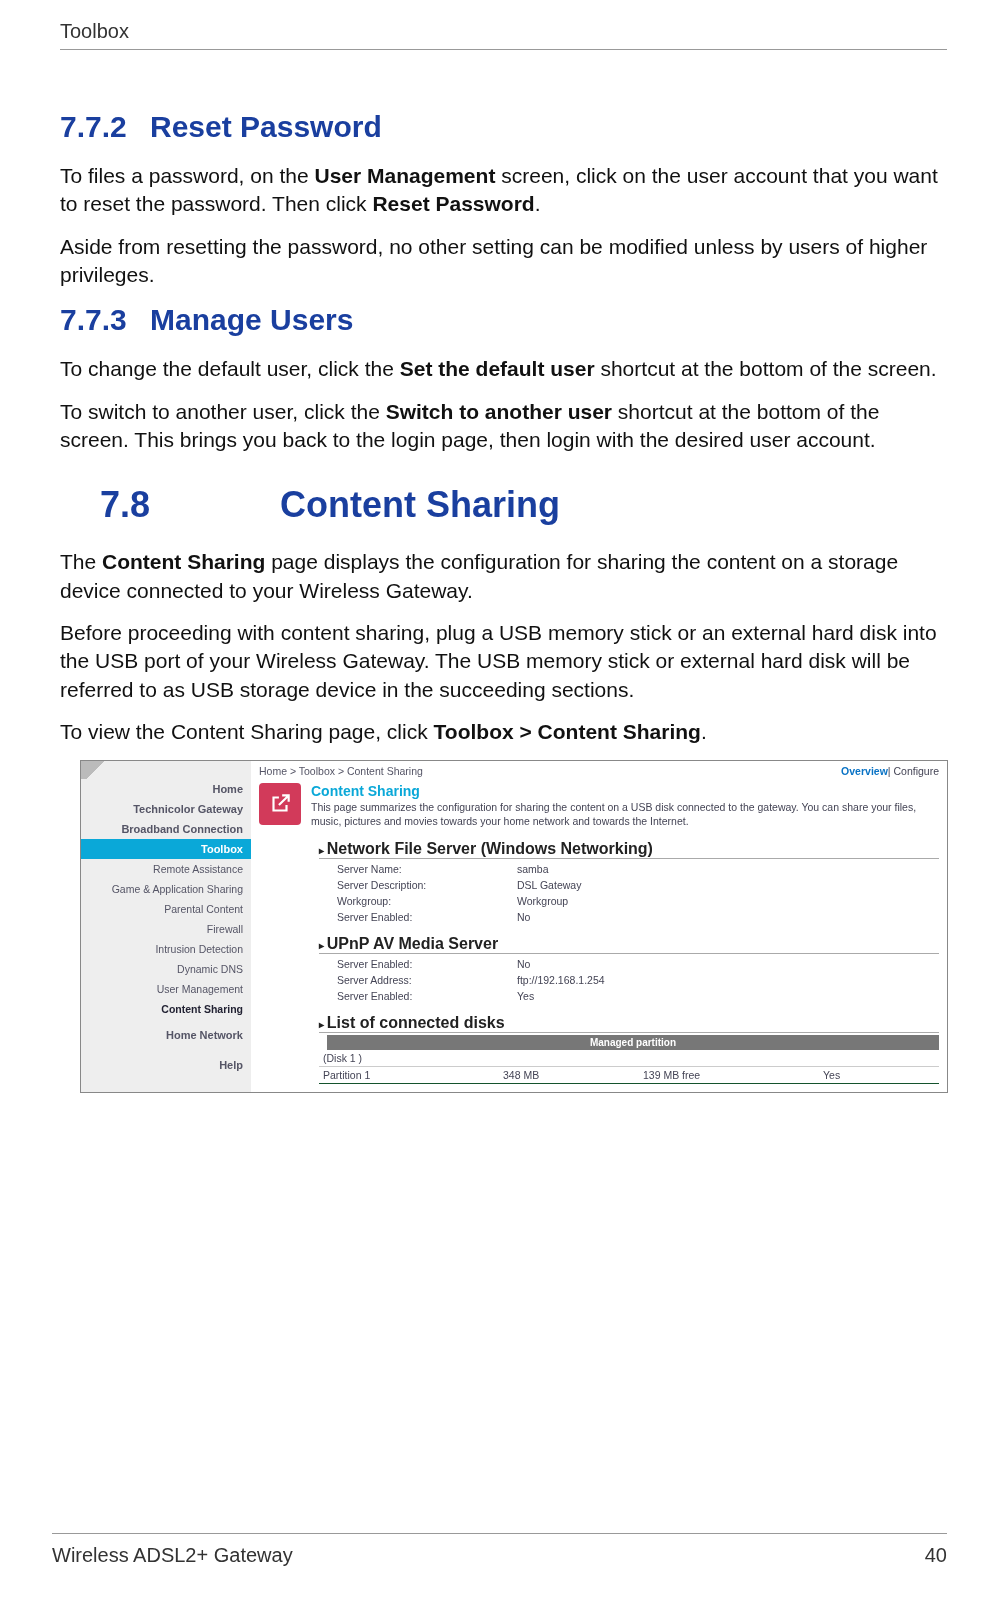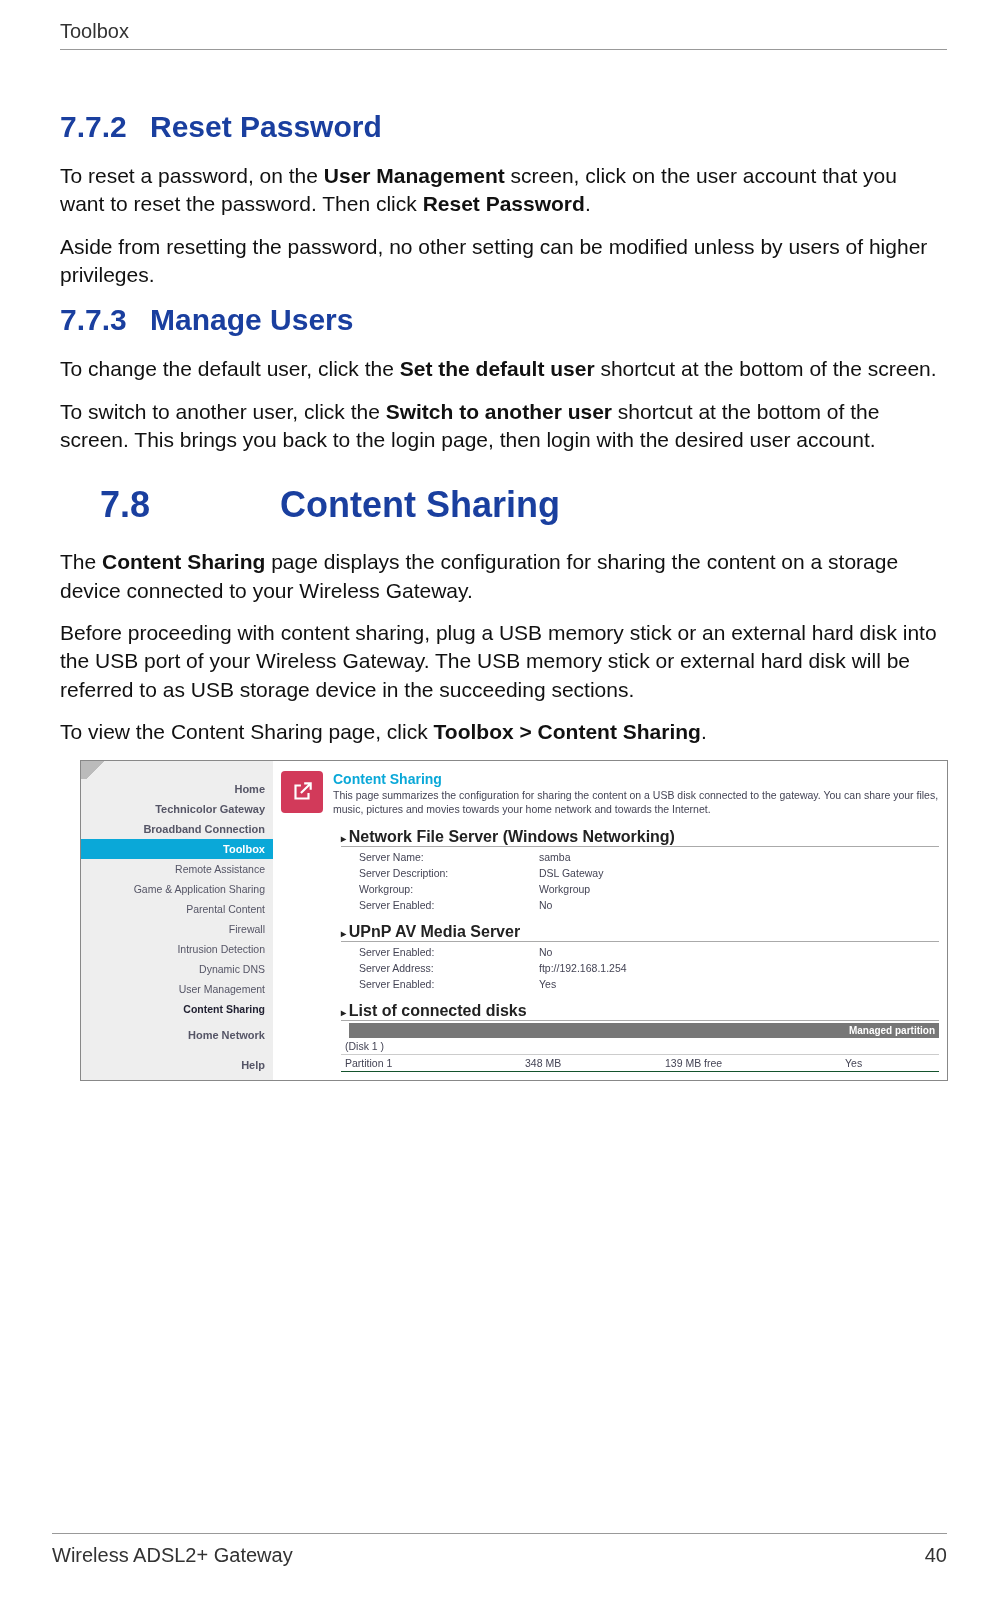--- a/index.html
+++ b/index.html
@@ -45,21 +45,21 @@
     border: 1px solid #888;
     margin: 10px 0 0 20px;
     width: 868px;
     background: #fff;
     font-family: Verdana, Arial, sans-serif;
     font-size: 11px;
     color: #333;
     display: flex;
   }
   .ss-sidebar {
-    width: 192px;
+    width: 170px;
     background: #eee;
     position: relative;
     padding-top: 0;
   }
   .ss-notch {
     height: 18px;
     background: linear-gradient(135deg, #bbb 0, #bbb 50%, #eee 50%, #eee 100%) no-repeat;
     background-size: 30px 18px;
   }
   .ss-side-item {
@@ -117,21 +117,21 @@
   }
   .ss-section::before{content:"▸ ";font-size:10px;}
   .kv {
     display:flex;margin-left:78px;font-size:10.5px;color:#445;padding:2px 0;
   }
   .kv .k{width:180px;}
   .disk-table{
     margin:2px 0 0 60px;
   }
   .disk-head{
-    background:#777;color:#fff;font-size:10px;padding:2px 4px;text-align:right;margin-left:8px;
+    background:#777;color:#fff;font-size:10px;padding:2px 4px;text-align:center;margin-left:8px;
   }
   .disk-head b{font-weight:bold;}
   .disk-row{
     display:flex;font-size:10.5px;color:#445;border-bottom:1px solid #14532d;padding:2px 4px;
   }
   .disk-row .c1{width:180px;}
   .disk-row .c2{width:140px;}
   .disk-row .c3{width:180px;}
   .disk-group{
     font-size:10.5px;color:#445;padding:2px 4px;border-bottom:1px solid #ccc;
@@ -147,21 +147,21 @@
 </style>
 </head>
 <body>
 
 <div class="page-header">Toolbox</div>
 
 <div class="h3">
   <span class="num">7.7.2</span><span>Reset Password</span>
 </div>
 <p class="body">
-  <span>To reset a password, on the </span><span class="bold">User Management</span><span> screen, click on the user account that you want to reset the password. Then click </span><span class="bold">Reset Password</span><span>.</span>
+  <span>To files a password, on the </span><span class="bold">User Management</span><span> screen, click on the user account that you want to reset the password. Then click </span><span class="bold">Reset Password</span><span>.</span>
 </p>
 <p class="body">Aside from resetting the password, no other setting can be modified unless by users of higher privileges.</p>
 
 <div class="h3">
   <span class="num">7.7.3</span><span>Manage Users</span>
 </div>
 <p class="body">
   <span>To change the default user, click the </span><span class="bold">Set the default user</span><span> shortcut at the bottom of the screen.</span>
 </p>
 <p class="body">
@@ -191,20 +191,25 @@
     <div class="ss-side-item ss-side-sub">Parental Content</div>
     <div class="ss-side-item ss-side-sub">Firewall</div>
     <div class="ss-side-item ss-side-sub">Intrusion Detection</div>
     <div class="ss-side-item ss-side-sub">Dynamic DNS</div>
     <div class="ss-side-item ss-side-sub">User Management</div>
     <div class="ss-side-item ss-side-sub ss-side-bold">Content Sharing</div>
     <div class="ss-side-item ss-side-cat" style="margin-top:6px">Home Network</div>
     <div class="ss-side-item ss-side-cat" style="margin-top:10px">Help</div>
   </div>
   <div class="ss-main">
+    <div class="ss-crumb">
+      <span>Home &gt; Toolbox &gt; Content Sharing</span>
+      <span class="cfg"> | Configure</span>
+      <span class="ov">Overview</span>
+    </div>
     <div class="ss-title-row">
       <div class="ss-icon">
         <svg width="26" height="26" viewBox="0 0 24 24">
             <path fill="#fff" d="M14 3h7v7h-2V6.4l-7.3 7.3-1.4-1.4L17.6 5H14V3zM5 5h6v2H7v10h10v-4h2v6H5V5z"></path>
           </svg>
       </div>
       <div style="flex:1">
         <div class="ss-title">Content Sharing</div>
         <div class="ss-desc">This page summarizes the configuration for sharing the content on a USB disk connected to the gateway. You can share your files, music, pictures and movies towards your home network and towards the Internet.</div>
       </div>

